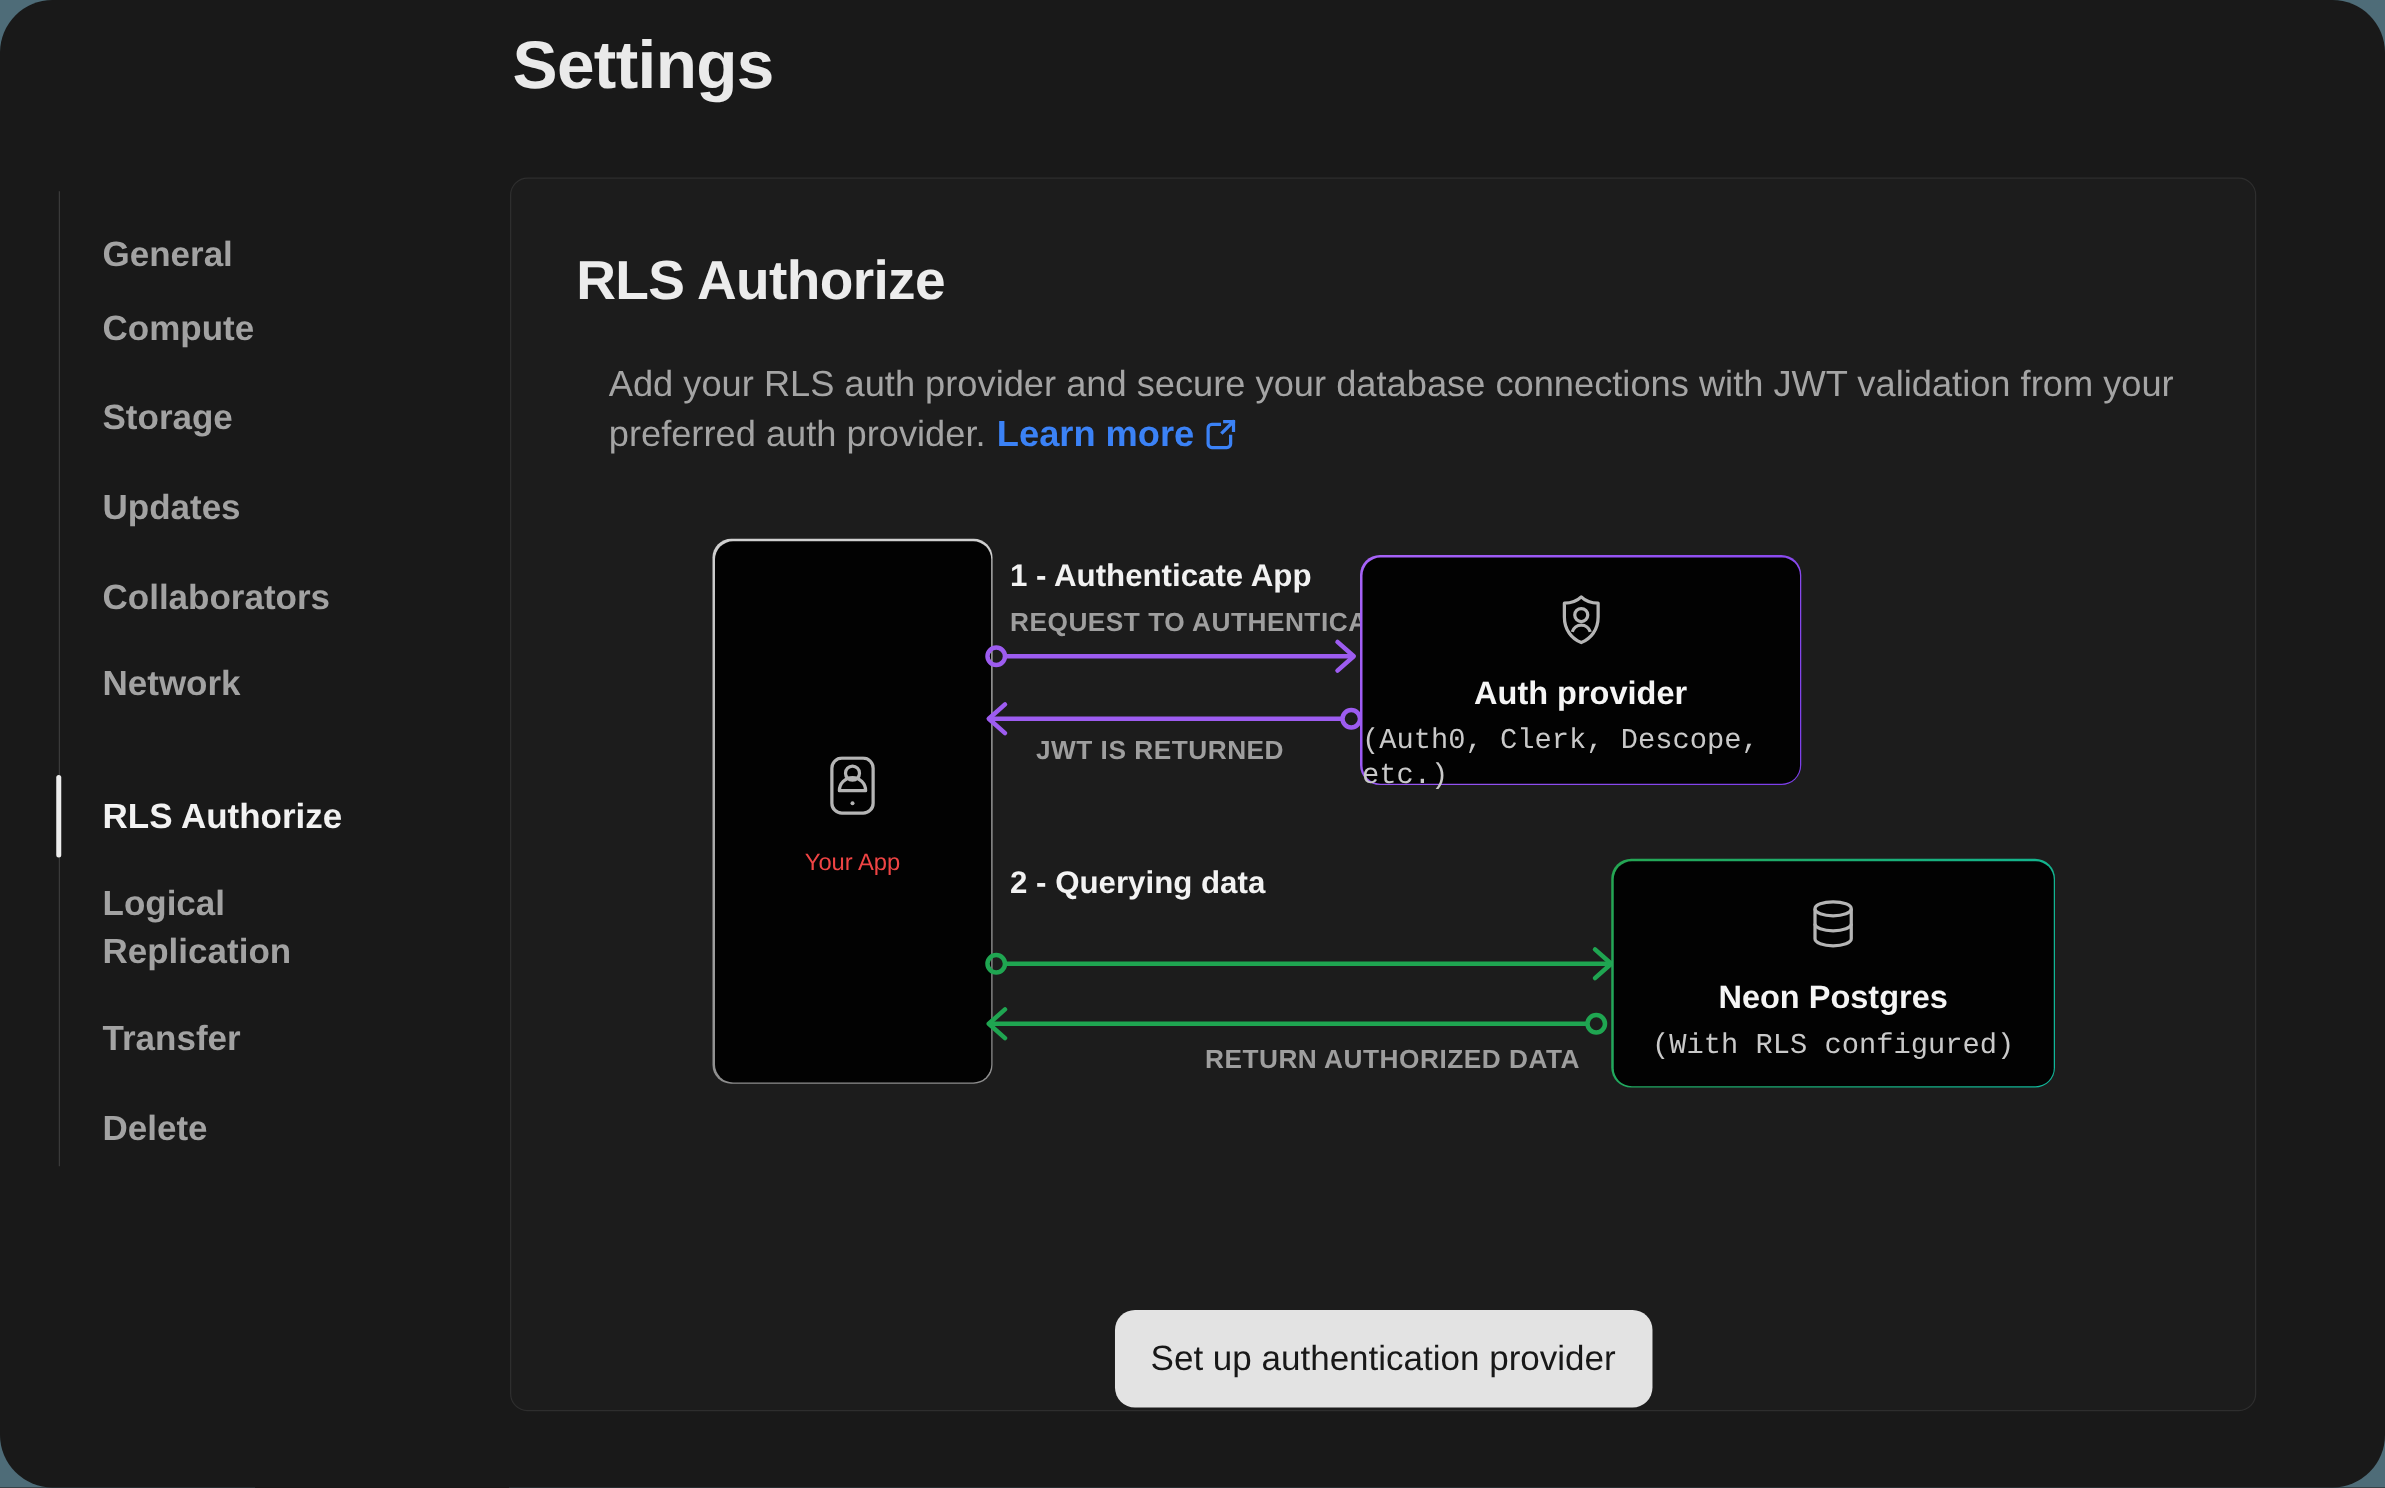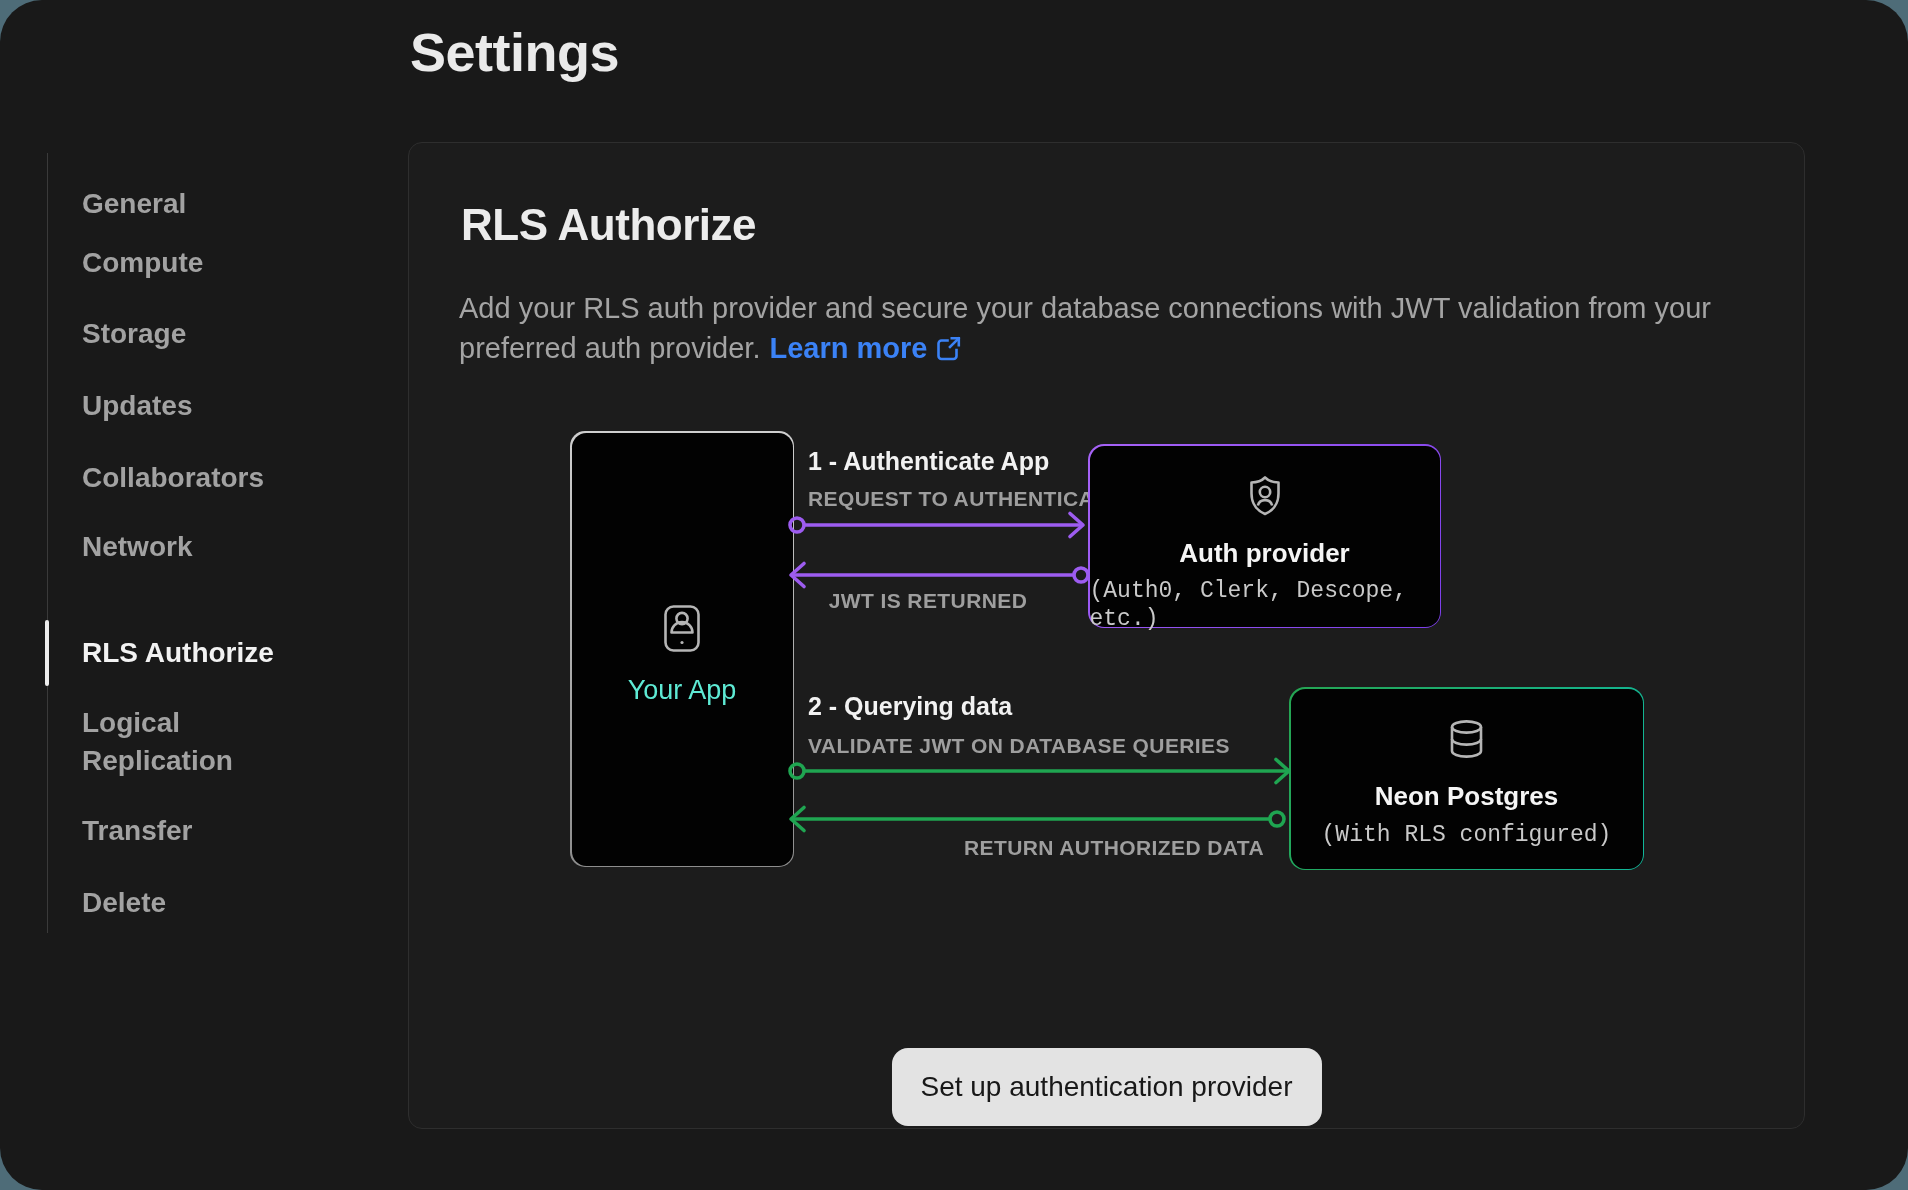--- a/index.html
+++ b/index.html
@@ -44,21 +44,21 @@
   .card-title {
     position:absolute; left:52px; top:178px;
     font-size:44px; font-weight:700; color:#ececec; line-height:52px;
     letter-spacing:-0.5px;
   }
   .card-desc {
     position:absolute; left:50px; top:148px; width:1310px;
     font-size:29px; color:#a4a4a4; line-height:40px; font-weight:400;
   }
   .card-title { top:56px; }
-  .card-desc  { top:145px; }
+  .card-desc  { top:145px;margin-left:28px; }
   .learn-more {
     color:#3b82f6; font-weight:700; text-decoration:none; cursor:pointer;
     margin-left:9px;
   }
   .ext-icon { display:inline-block; vertical-align:-4px; margin-left:8px; }
   
   .diagram { position:absolute; inset:0; }
   .dbox {
     position:absolute; border-radius:16px; padding:1.5px;
   }
@@ -67,21 +67,21 @@
     display:flex; flex-direction:column; align-items:center;
   }
   .box-yourapp { left:161px; top:288px; width:224px; height:436px;
     background:linear-gradient(180deg,#cfcfcf,#8d8d8d); border-radius:15px; }
   .box-auth { left:679px; top:301px; width:353px; height:184px;
     background:linear-gradient(130deg,#a763f7,#7c3eea); }
   .box-neon { left:880px; top:544px; width:355px; height:183px;
     background:linear-gradient(110deg,#25a552,#10b79b); }
   .box-title { font-size:26px; font-weight:600; color:#f5f5f5; line-height:32px; }
   .box-sub   { font-size:23px; font-weight:400; color:#c9c9c9; line-height:28px;font-family:Liberation Mono, monospace; }
-  .yourapp-label { font-size:27px; font-weight:500; color:#5eead4; line-height:30px; margin-top:19px; }
+  .yourapp-label { font-size:19px; font-weight:500; color:#ef4444; line-height:30px; margin-top:19px; }
   .box-yourapp .dbox-inner { padding-top:172px; }
   .box-auth .dbox-inner    { padding-top:28px; }
   .box-auth .box-title     { margin-top:17px; }
   .box-auth .box-sub       { margin-top:8px; }
   .box-neon .dbox-inner    { padding-top:30px; }
   .box-neon .box-title     { margin-top:16px; }
   .box-neon .box-sub       { margin-top:9px; }
   .step-title {
     position:absolute; font-size:25px; font-weight:700; color:#f2f2f2;
     line-height:36px;
@@ -196,21 +196,20 @@
               <circle cx="18" cy="18" r="5.2"></circle>
               <path d="M10.8,31.5 a7.5,7.5 0 0 1 14.4,0"></path>
             </svg>
           </span>
           <div class="box-title">Auth provider</div>
           <div class="box-sub">(Auth0, Clerk, Descope, etc.)</div>
         </div>
       </div>
 
       <div class="step-title" style="left:399px; top:545px;">2 - Querying data</div>
-      <div class="flow-label" style="left:399px; top:589px;">VALIDATE JWT ON DATABASE QUERIES</div>
       <div class="flow-label" style="left:374px; top:691px; width:481px; text-align:right;">RETURN AUTHORIZED DATA</div>
 
       <svg class="arrow" style="left:374px; top:608px;" width="512" height="40" viewBox="0 0 512 40" fill="none">
         <circle cx="14" cy="20" r="7" stroke="#1fa551" stroke-width="3.6"></circle>
         <line x1="21.5" y1="20" x2="505" y2="20" stroke="#1fa551" stroke-width="3.6"></line>
         <path d="M493,8.5 L506,20 L493,31.5" stroke="#1fa551" stroke-width="3.6" stroke-linecap="round" stroke-linejoin="round"></path>
       </svg>
       <svg class="arrow" style="left:366px; top:656px;" width="516" height="40" viewBox="0 0 516 40" fill="none">
         <circle cx="502" cy="20" r="7" stroke="#1fa551" stroke-width="3.6"></circle>
         <line x1="494.5" y1="20" x2="17" y2="20" stroke="#1fa551" stroke-width="3.6"></line>

